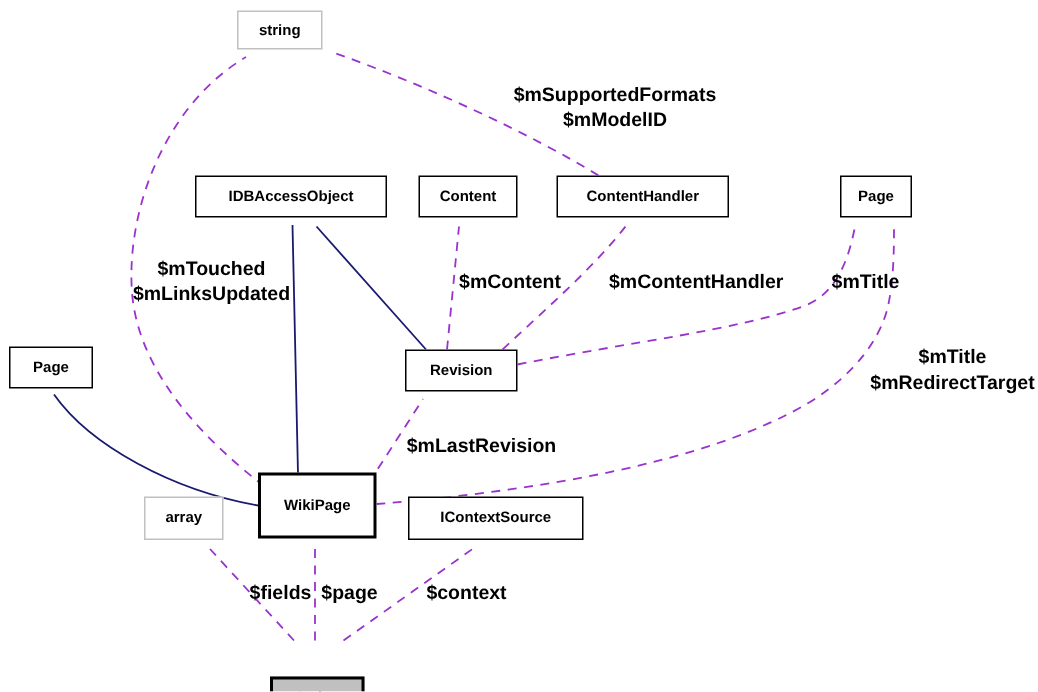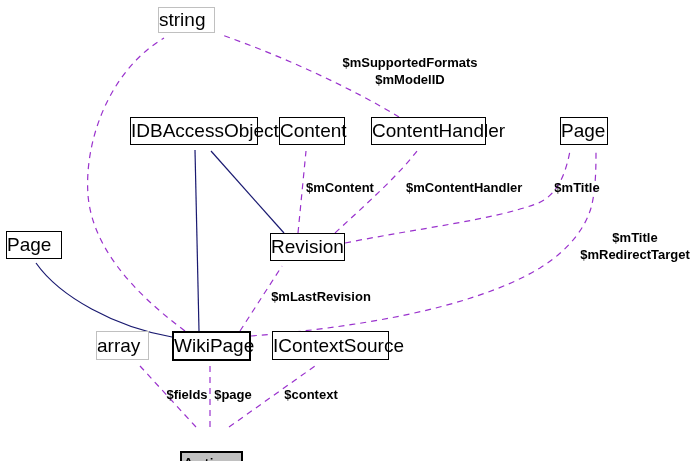--- a/index.html
+++ b/index.html
@@ -12,27 +12,28 @@
   }
   .edges{position:absolute;left:0;top:0;width:692px;height:461px;}
   .edges path{fill:none;stroke-width:1.2px;}
   .assoc{stroke:var(--association-edge,#9a32cd);stroke-dasharray:6,5;}
   .inherit{stroke:var(--inheritance-edge,#191970);}
   .mh-assoc{fill:var(--association-edge,#9a32cd);}
   .mh-inherit{fill:var(--inheritance-edge,#191970);}
   .node{
     position:absolute;
     box-sizing:border-box;
-    display:flex;align-items:center;
+    display:flex;align-items:center;justify-content:center;
     background:var(--node-fill,#fff);
     border:1px solid var(--node-border,#000);
     color:var(--text,#000);
-    font-size:19px;
+    font-size:10px;
     white-space:nowrap;
     cursor:pointer;
+    font-weight:bold;
   }
   .node.ext{border-color:var(--external-node-border,#c0c0c0);}
   .node.emph{border-width:2px;}
   .node.focus{background:var(--focus-node-fill,#c0c0c0);border-width:2px;margin-top:24px;}
   .elabel{
     position:absolute;
     color:var(--text,#000);
     font-size:13px;
     line-height:17px;
     text-align:center;
@@ -86,33 +87,37 @@
   </div>
   <div class="node" style="left:6px;top:231px;width:56px;height:28px">
     <span>Page</span>
   </div>
   <div class="node" style="left:270px;top:233px;width:75px;height:28px">
     <span>Revision</span>
   </div>
   <div class="node ext" style="left:96px;top:331px;width:53px;height:29px">
     <span>array</span>
   </div>
-  <div class="node emph" style="left:172px;top:331px;width:79px;height:30px">
+  <div class="node emph" style="left:172px;top:315px;width:79px;height:44px">
     <span>WikiPage</span>
   </div>
   <div class="node" style="left:272px;top:331px;width:117px;height:29px">
     <span>IContextSource</span>
   </div>
   <div class="node focus" style="left:180px;top:427px;width:63px;height:28px">
     <span>Action</span>
   </div>
 
   <div class="elabel" style="left:330px;top:54px;width:160px">
     <div>$mSupportedFormats</div>
     <div>$mModelID</div>
+  </div>
+  <div class="elabel" style="left:82px;top:170px;width:118px">
+    <div>$mTouched</div>
+    <div>$mLinksUpdated</div>
   </div>
   <div class="elabel" style="left:302px;top:179px;width:76px">
     <div>$mContent</div>
   </div>
   <div class="elabel" style="left:406px;top:179px;width:116px">
     <div>$mContentHandler</div>
   </div>
   <div class="elabel" style="left:551px;top:179px;width:52px">
     <div>$mTitle</div>
   </div>

